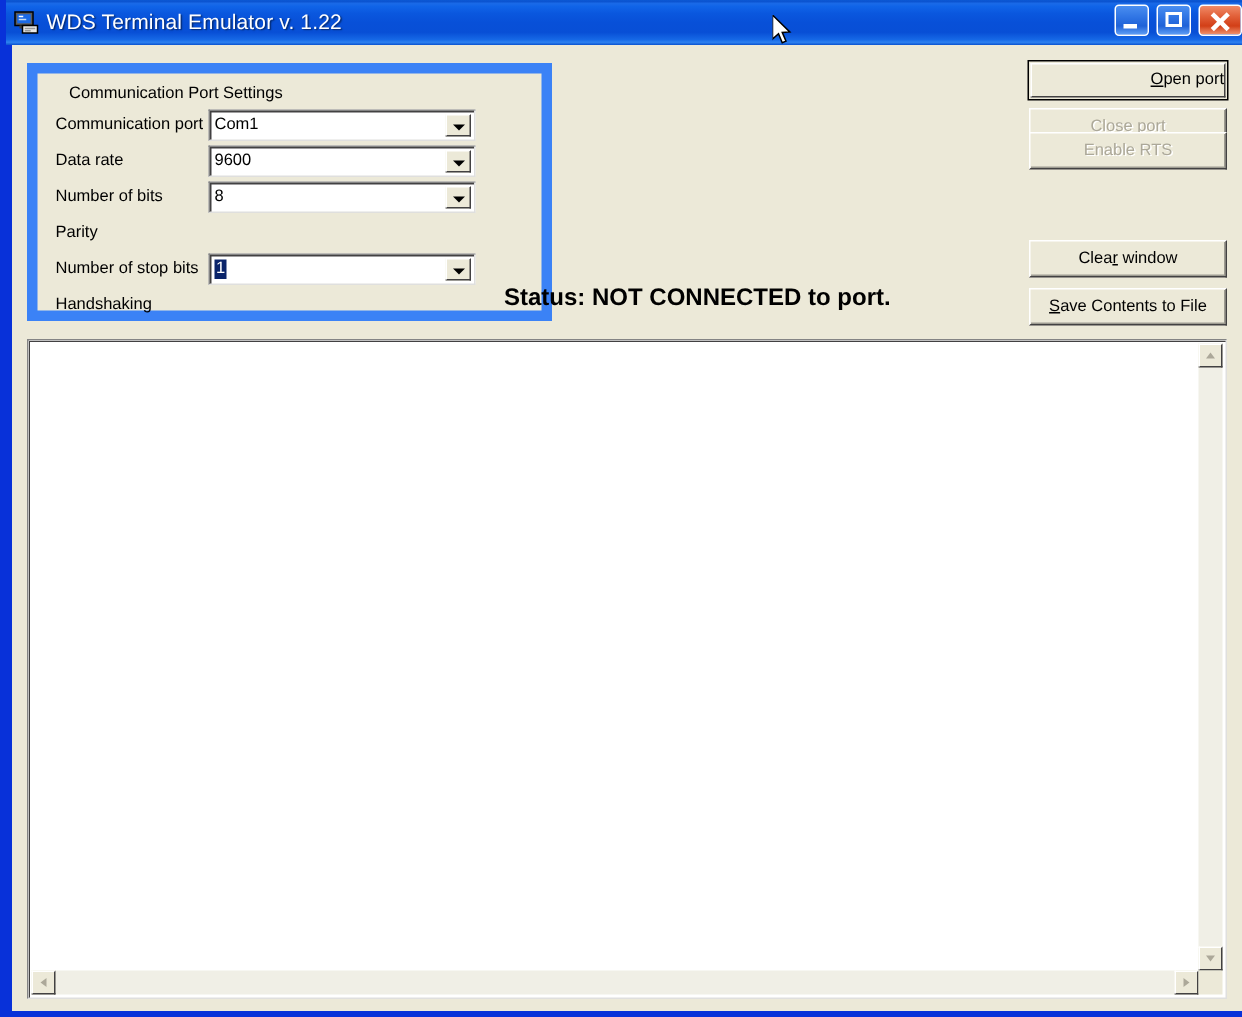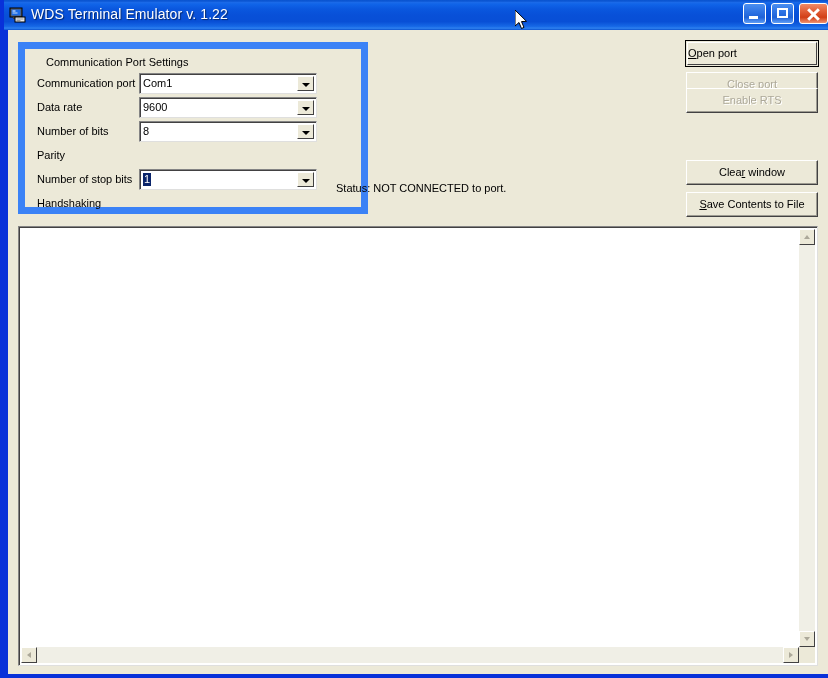--- a/index.html
+++ b/index.html
@@ -197,25 +197,26 @@
     left: 4px; top: 6px;
     width: 0; height: 0;
     border-left: 4px solid transparent;
     border-right: 4px solid transparent;
     border-top: 4px solid #000000;
   }
 
   
   .status-text {
     position: absolute;
-    left: 328px; top: 152px;
-    font-size: 11px;
+    left: 328px; top: 162px;
+    font-size: 16px;
     color: #000000;
     white-space: nowrap;
     line-height: 13px;
+    font-weight: bold;
   }
 
   
   .btn {
     position: absolute;
     left: 678px;
     width: 132px; height: 25px;
     background: #ece9d8;
     box-sizing: border-box;
     border-top: 1px solid #ffffff;
@@ -241,21 +242,21 @@
     position: absolute;
     left: 1px; top: 1px;
     right: 1px; bottom: 1px;
     background: #ece9d8;
     border-top: 1px solid #ffffff;
     border-left: 1px solid #ffffff;
     border-right: 1px solid #424142;
     border-bottom: 1px solid #424142;
     box-sizing: border-box;
     line-height: 21px;
-    text-align: left;
+    text-align: right;
   }
   .btn.disabled {
     color: #aca899;
     text-shadow: 1px 1px 0 #ffffff;
     text-align: center;
   }
   .btn u { text-decoration: underline; }
 
   
   .terminal-wrap {

